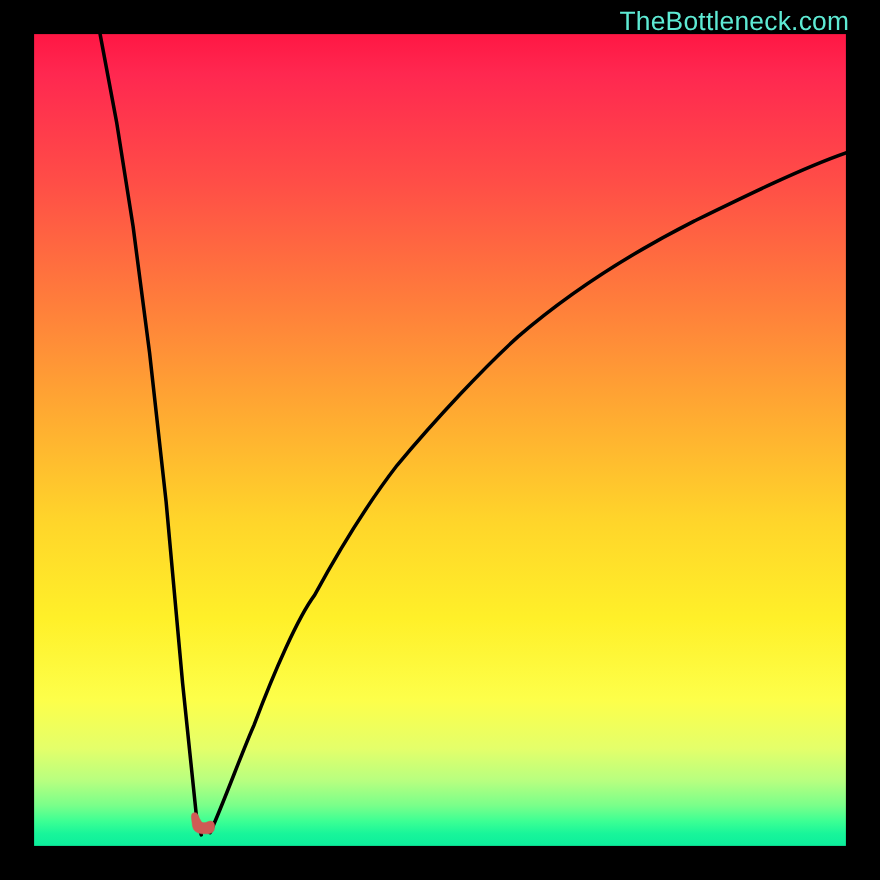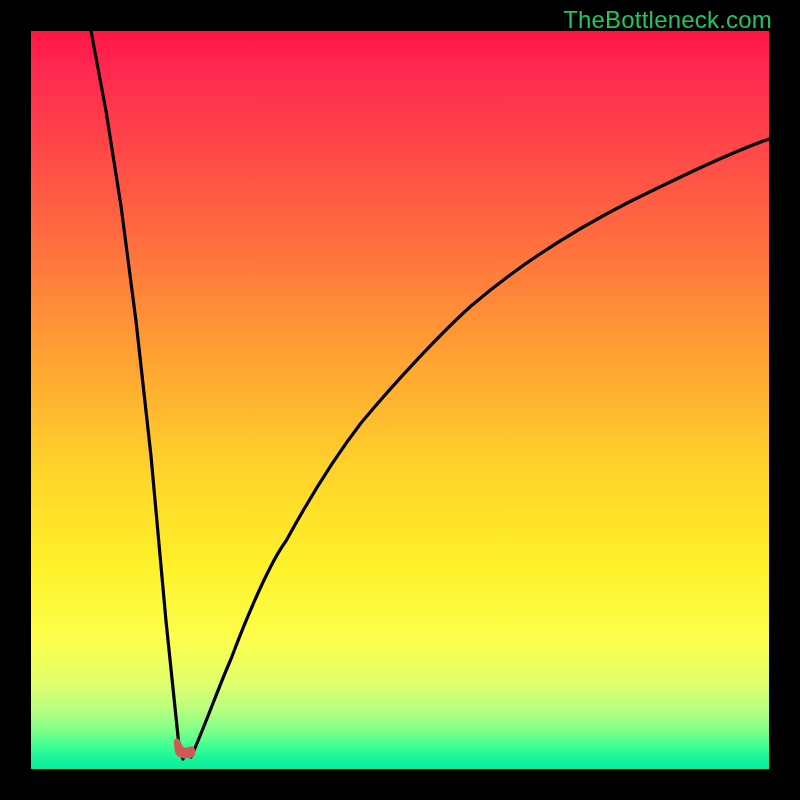--- a/index.html
+++ b/index.html
@@ -37,21 +37,21 @@
         #18f59a 98.5%,
         #0cee9c 100%
       );
     }
     .watermark {
       position: absolute;
       top: 6px;
       right: 28px;
       font-size: 24px;
       font-weight: 500;
-      color: #22c55e;
+      color: #5eead4;
       font-family: Arial, sans-serif;
       letter-spacing: 0.2px;
     }
     svg.curves {
       position: absolute;
       inset: 0;
       width: 738px;
       height: 738px;
     }
     .marker {

